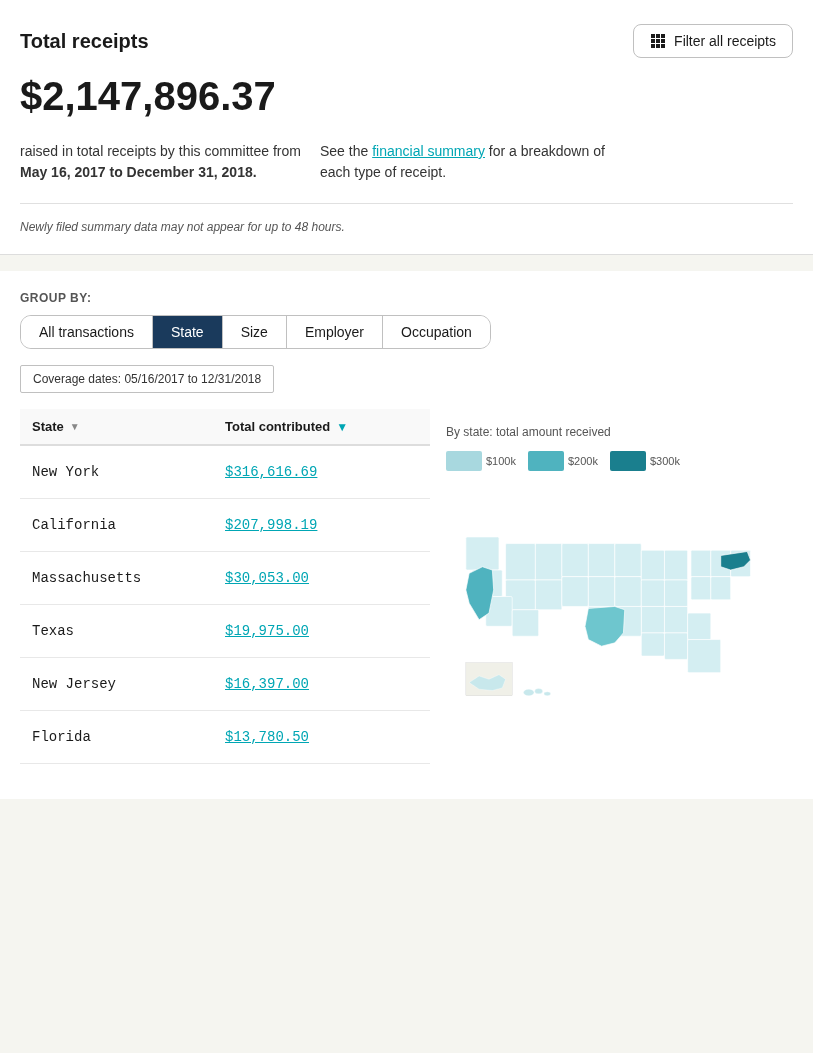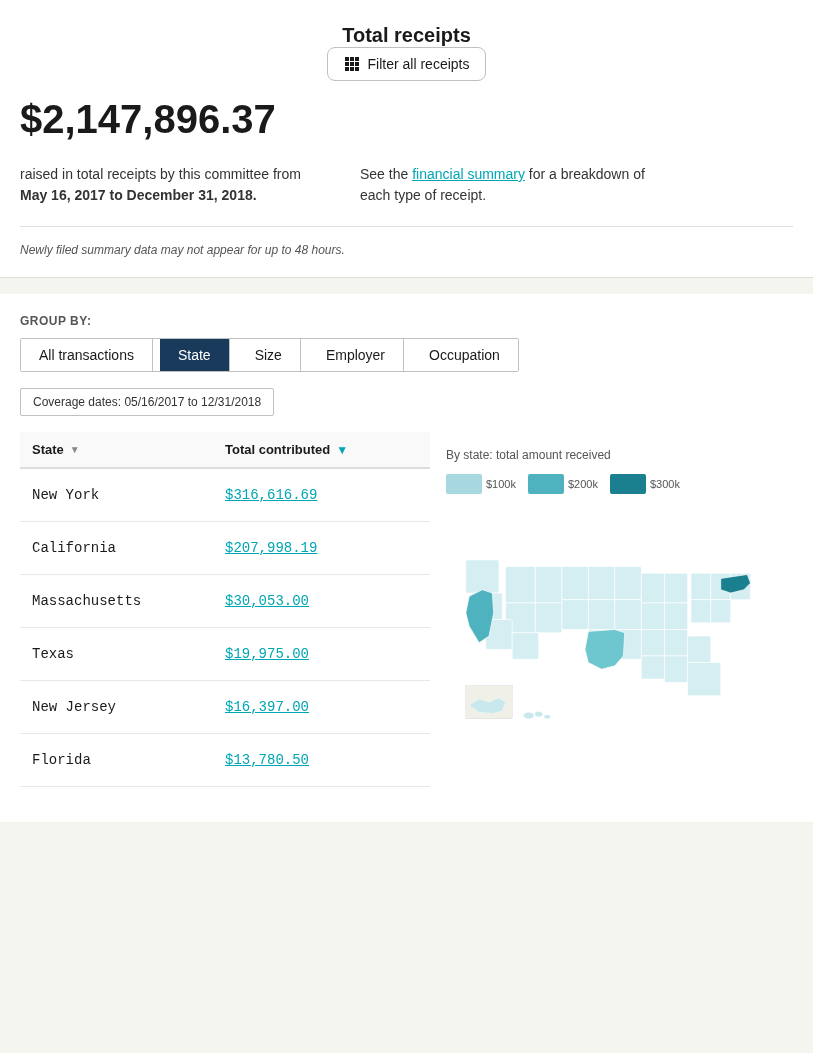--- a/index.html
+++ b/index.html
@@ -2,38 +2,38 @@
 <html><head>
   <meta charset="utf-8">
   <style>
     * { box-sizing: border-box; margin: 0; padding: 0; }
     body { font-family: -apple-system, BlinkMacSystemFont, 'Segoe UI', Arial, sans-serif; font-size: 14px; color: #1a1a1a; background: #f5f5f0; }
 
     .page-wrapper { max-width: 813px; margin: 0 auto; background: #f5f5f0; }
 
     
     .total-receipts-section { background: #fff; padding: 24px 20px 20px 20px; border-bottom: 1px solid #ddd; }
-    .section-header { display: flex; justify-content: space-between; align-items: center; margin-bottom: 16px; flex-direction: column; }
+    .section-header { display: flex; justify-content: space-between; align-items: center; margin-bottom: 16px; }
     .section-title { font-size: 20px; font-weight: 600; color: #1a1a1a; }
     .filter-btn { display: flex; align-items: center; gap: 8px; border: 1px solid #c0c0c0; background: #fff; padding: 8px 16px; cursor: pointer; font-size: 14px; color: #1a1a1a; border-radius: 8px; }
     .filter-btn-icon { width: 16px; height: 16px; display: inline-flex; align-items: center; justify-content: center; }
     .big-amount { font-size: 40px; font-weight: 700; color: #1a1a1a; margin-bottom: 22px; }
-    .receipts-body { display: flex; gap: 40px; }
+    .receipts-body { display: flex; }
     .raised-text { font-size: 14px; color: #333; max-width: 300px; line-height: 1.5; }
     .raised-text strong { font-weight: 600; }
     .see-text { font-size: 14px; color: #333; max-width: 300px; line-height: 1.5; }
     .see-text a { color: #00a6b4; text-decoration: underline; cursor: pointer; }
     .notice { margin-top: 20px; padding-top: 16px; border-top: 1px solid #e0e0e0; font-size: 12px; color: #555; font-style: italic; }
 
     
     .contributions-section { background: #fff; margin-top: 16px; padding: 20px; }
     .contrib-header { display: flex; justify-content: space-between; align-items: center; margin-bottom: 20px; }
     .contrib-title { font-size: 20px; font-weight: 600; }
     .group-by-label { font-size: 12px; font-weight: 700; color: #555; text-transform: uppercase; letter-spacing: 0.5px; margin-bottom: 10px; }
-    .group-by-tabs { display: flex; gap: 7px; border: 1px solid #c0c0c0; border-radius: 2px; overflow: hidden; width: fit-content; margin-bottom: 16px; }
+    .group-by-tabs { display: flex; gap: 0; border: 1px solid #c0c0c0; border-radius: 11px; overflow: hidden; width: fit-content; margin-bottom: 16px; }
     .tab-btn { padding: 8px 18px; font-size: 14px; background: #fff; border: none; border-right: 1px solid #c0c0c0; cursor: pointer; color: #1a1a1a; }
     .tab-btn:last-child { border-right: none; }
     .tab-btn.active { background: #1a3a5c; color: #fff; }
 
     .toolbar { display: flex; justify-content: space-between; align-items: center; margin-bottom: 16px; }
     .coverage-badge { border: 1px solid #c0c0c0; padding: 6px 12px; font-size: 12px; color: #333; background: #fff; border-radius: 2px; }
     .export-btn { display: flex; align-items: center; gap: 8px; background: #1a3a5c; color: #fff; border: none; padding: 10px 20px; font-size: 14px; cursor: pointer; border-radius: 2px; }
 
     
     .data-area { display: flex; gap: 0; }

